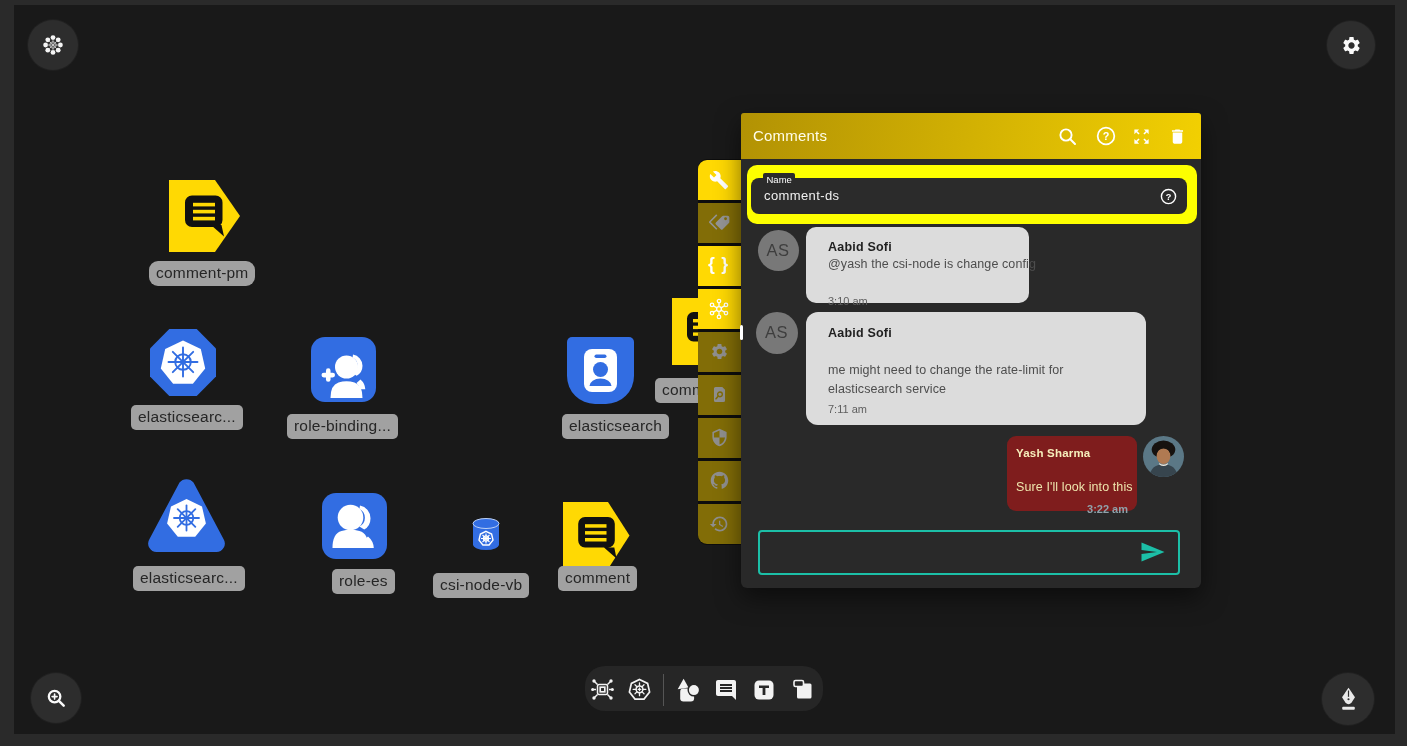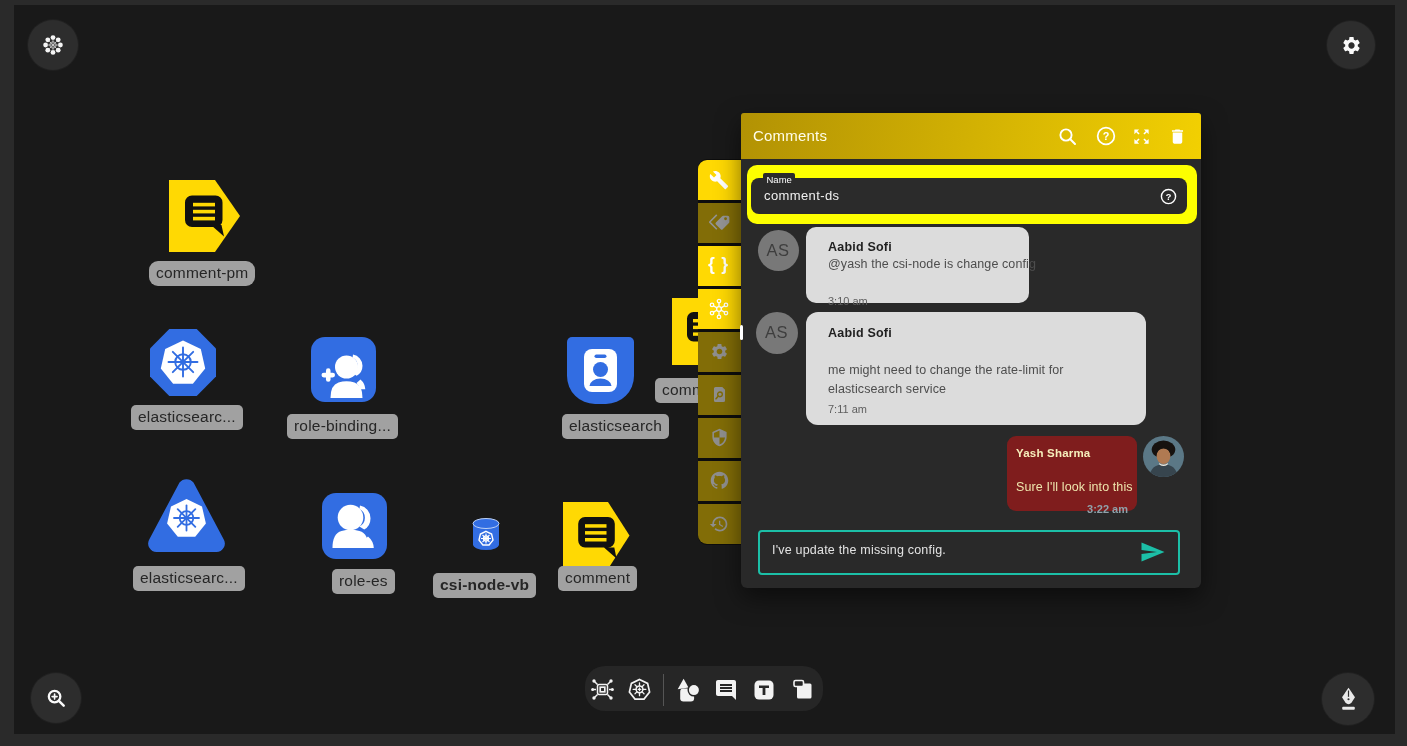--- a/index.html
+++ b/index.html
@@ -168,21 +168,21 @@
     <polygon points="0,-7.2 5.6,-4.5 7,1.6 3.1,6.5 -3.1,6.5 -7,1.6 -5.6,-4.5" fill="none" stroke="#ffffff" stroke-width="1.4"></polygon>
     <circle cx="0" cy="0" r="2.6" fill="none" stroke="#ffffff" stroke-width="1.2"></circle>
     <g stroke="#ffffff" stroke-width="1.1">
         <line x1="0" y1="-5" x2="0" y2="5"></line>
         <line x1="-5" y1="0" x2="5" y2="0"></line>
         <line x1="-3.5" y1="-3.5" x2="3.5" y2="3.5"></line>
         <line x1="3.5" y1="-3.5" x2="-3.5" y2="3.5"></line>
       </g>
   </g>
 </svg>
-<div class="lbl" style="left:433px;top:573px;font-weight:bold;">csi-node-vb</div>
+<div class="lbl" style="left:433px;top:573px;">csi-node-vb</div>
 
 <svg class="abs" style="left:563px;top:502px;" width="67" height="67" viewBox="0 0 67 67">
   <path d="M0,0 H45 L66.5,33.5 L45,67 H0 Z" fill="#ffd903"></path>
   <path d="M22,15 h23 a6.8,6.8 0 0 1 6.8,6.8 v16.8 a6.8,6.8 0 0 1 -6.8,6.8 h-23 a6.8,6.8 0 0 1 -6.8,-6.8 v-16.8 a6.8,6.8 0 0 1 6.8,-6.8 z M41,45.4 L53.5,56.5 L51.3,45.4 Z" fill="#111111"></path>
   <g fill="#ffd903">
     <rect x="22" y="22.2" width="21.5" height="3.5"></rect>
     <rect x="22" y="29.1" width="21.5" height="3.5"></rect>
     <rect x="22" y="36" width="21.5" height="3.5"></rect>
   </g>
 </svg>
@@ -364,17 +364,16 @@
       <ellipse cx="20.5" cy="20" rx="6.9" ry="8" fill="#b07a52"></ellipse>
       <path d="M13.6,18 Q13,10.5 20.5,10.2 Q28,10.5 27.4,18 Q26,12.5 20.5,12.4 Q15,12.5 13.6,18 Z" fill="#16120f"></path>
       <path d="M6.5,41 Q7.5,28.5 20.5,28.2 Q33.5,28.5 34.5,41 Z" fill="#37454e"></path>
       <path d="M16,27 Q20.5,30 25,27 L24.5,28.8 Q20.5,31.3 16.5,28.8 Z" fill="#e8e4da"></path>
     </g>
   </svg>
 
   <div class="scrollthumb" style="left:-1.5px;top:212px;"></div>
 
   <div class="abs cinput" style="left:17px;top:417px;"></div>
-  <div class="abs" style="left:31px;top:417px;line-height:41px;font-size:12.5px;color:#e3e3e3;letter-spacing:0.2px;">I've update the missing config.</div>
   <svg class="abs" style="left:400px;top:429px;" width="24" height="20" viewBox="0 0 24 20">
       <path fill="#1cbfa7" d="M0.5,19.5 L23.5,10 L0.5,0.5 L0.5,7.9 L16,10 L0.5,12.1 Z"></path>
     </svg>
 </div>
 
 </body></html>

